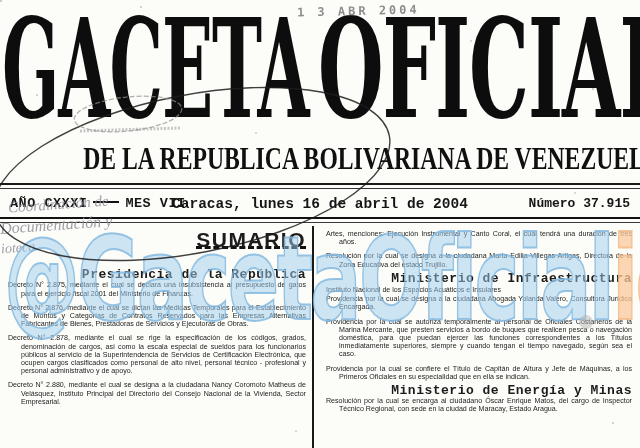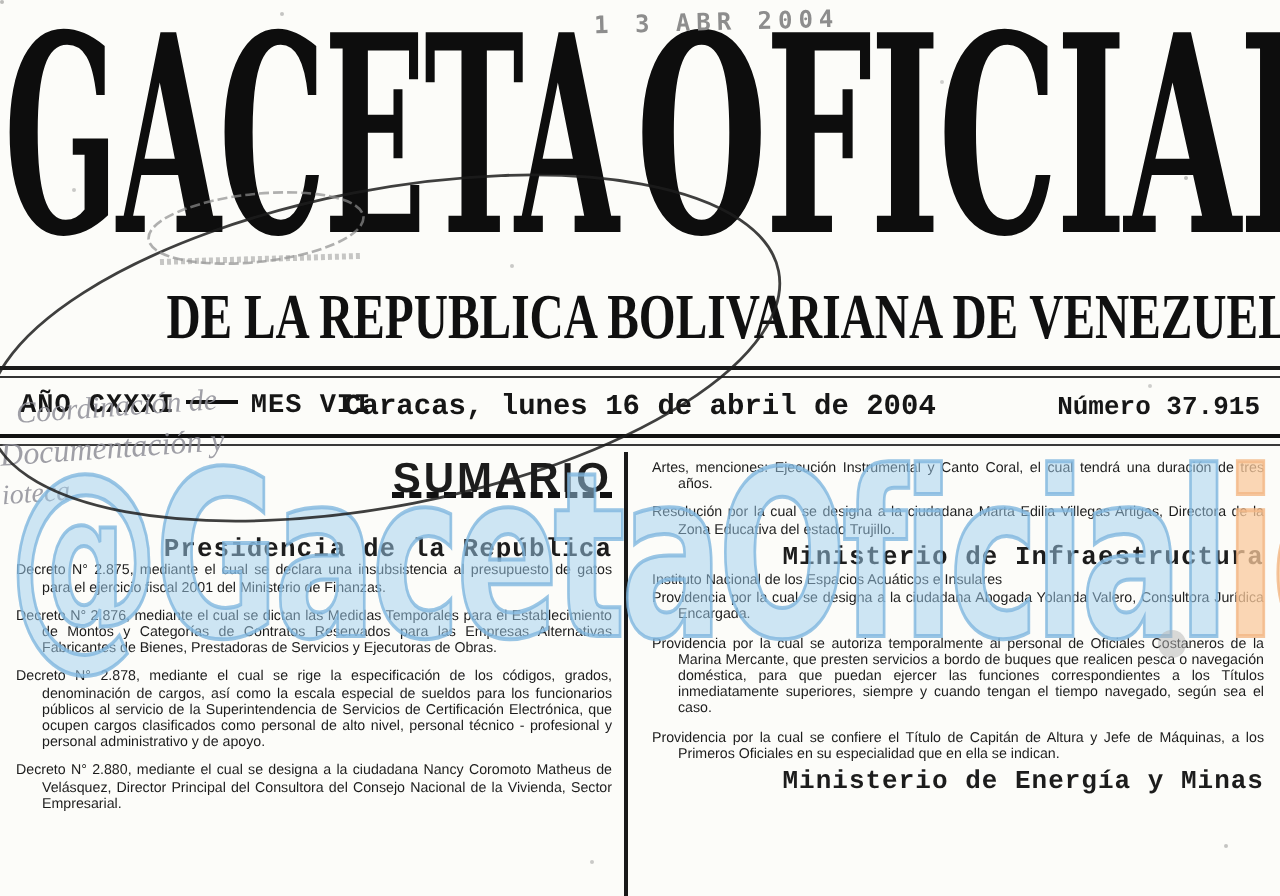--- a/index.html
+++ b/index.html
@@ -84,35 +84,36 @@
 
   <div class="col col-left">
     <div class="sumario-wrap">
       <span class="sumario">SUMARIO</span>
     </div>
     <div id="left-items">
         <div class="sum-ministry">Presidencia de la República</div>
         <div class="sum-entry">Decreto N° 2.875, mediante el cual se declara una insubsistencia al presupuesto de gatos para el ejercicio fiscal 2001 del Ministerio de Finanzas.</div>
         <div class="sum-entry">Decreto N° 2.876, mediante el cual se dictan las Medidas Temporales para el Establecimiento de Montos y Categorías de Contratos Reservados para las Empresas Alternativas Fabricantes de Bienes, Prestadoras de Servicios y Ejecutoras de Obras.</div>
         <div class="sum-entry">Decreto N° 2.878, mediante el cual se rige la especificación de los códigos, grados, denominación de cargos, así como la escala especial de sueldos para los funcionarios públicos al servicio de la Superintendencia de Servicios de Certificación Electrónica, que ocupen cargos clasificados como personal de alto nivel, personal técnico - profesional y personal administrativo y de apoyo.</div>
-        <div class="sum-entry">Decreto N° 2.880, mediante el cual se designa a la ciudadana Nancy Coromoto Matheus de Velásquez, Director Principal del Consultora del Consejo Nacional de la Vivienda, Sector Empresarial.</div>
+        <div class="sum-entry">Decreto N° 2.880, mediante el cual se designa a la ciudadana Nancy Coromoto Matheus de Velásquez, Instituto Principal del Directorio del Consejo Nacional de la Vivienda, Sector Empresarial.</div>
       </div>
   </div>
 
   <div class="col-divider"></div>
 
   <div class="col col-right" id="right-items">
       <div class="sum-entry">Artes, menciones: Ejecución Instrumental y Canto Coral, el cual tendrá una duración de tres años.</div>
       <div class="sum-entry">Resolución por la cual se designa a la ciudadana Marta Edilia Villegas Artigas, Directora de la Zona Educativa del estado Trujillo.</div>
       <div class="sum-ministry">Ministerio de Infraestructura</div>
       <div class="sum-org">Instituto Nacional de los Espacios Acuáticos e Insulares</div>
       <div class="sum-entry">Providencia por la cual se designa a la ciudadana Abogada Yolanda Valero, Consultora Jurídica Encargada.</div>
       <div class="sum-entry">Providencia por la cual se autoriza temporalmente al personal de Oficiales Costaneros de la Marina Mercante, que presten servicios a bordo de buques que realicen pesca o navegación doméstica, para que puedan ejercer las funciones correspondientes a los Títulos inmediatamente superiores, siempre y cuando tengan el tiempo navegado, según sea el caso.</div>
       <div class="sum-entry">Providencia por la cual se confiere el Título de Capitán de Altura y Jefe de Máquinas, a los Primeros Oficiales en su especialidad que en ella se indican.</div>
       <div class="sum-ministry">Ministerio de Energía y Minas</div>
+      <div class="sum-entry">Resolución por la cual se encarga al ciudadano Óscar Enrique Matos, del cargo de Inspector Técnico Regional, con sede en la ciudad de Maracay, Estado Aragua.</div>
     </div>
 
   <div class="watermark"><span class="wm-blue">@GacetaOficial</span><span class="wm-orange">io</span></div>
 
   <svg class="ink" width="640" height="448" viewBox="0 0 640 448">
     <ellipse cx="192" cy="174" rx="201" ry="79" transform="rotate(-11 192 174)" fill="none" stroke="#1d1d1d" stroke-width="1.4" opacity="0.85"></ellipse>
     <ellipse cx="128" cy="114" rx="54" ry="17" transform="rotate(-6 128 114)" fill="none" stroke="#8e8e8e" stroke-width="1.3" stroke-dasharray="5 2" opacity="0.7"></ellipse>
     <line x1="80" y1="131" x2="180" y2="128" stroke="#9a9a9a" stroke-width="3" stroke-dasharray="2 1.5" opacity="0.55"></line>
     <circle cx="586" cy="322" r="7" fill="#b3b3b3" opacity="0.5"></circle>
   </svg>

